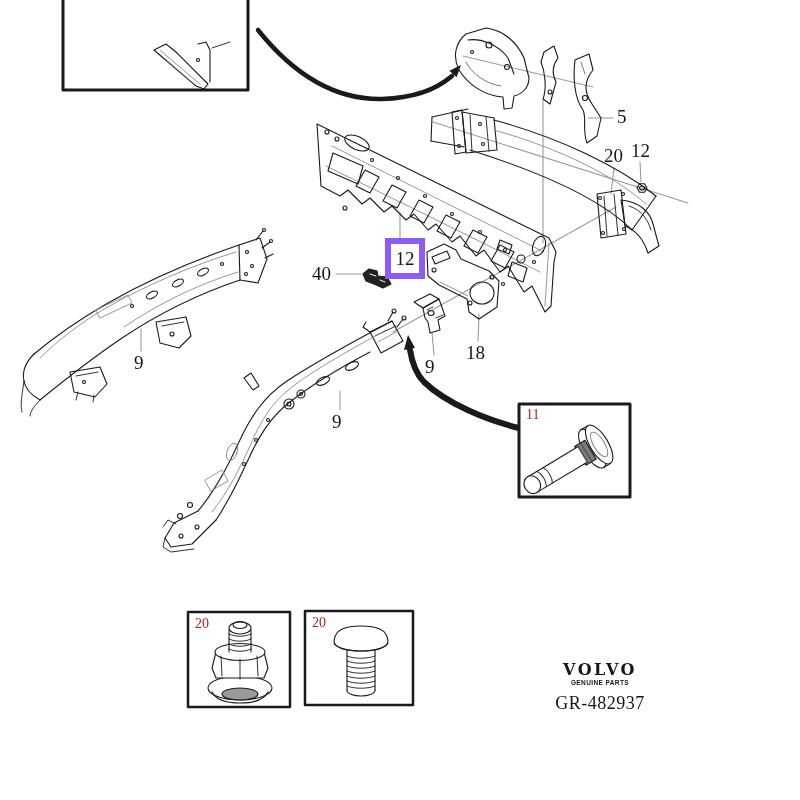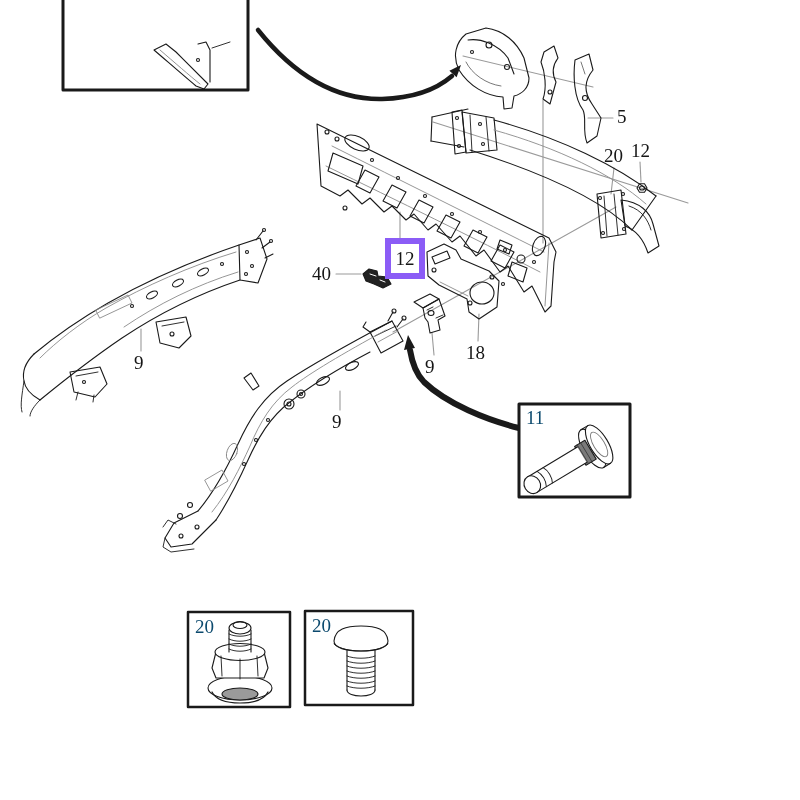--- a/index.html
+++ b/index.html
@@ -1,20 +1,20 @@
 <!DOCTYPE html>
 <html><head>
 <meta charset="utf-8">
 <style>
   html,body{margin:0;padding:0;background:#fff;}
   .stage{position:relative;width:800px;height:800px;background:#fff;overflow:hidden;
          font-family:"Liberation Serif", serif;}
   svg{position:absolute;left:0;top:0;}
   .callout{position:absolute;font-size:19px;color:#161616;line-height:1;cursor:default;}
-  .inset-label{position:absolute;font-size:19px;color:#0c4a6e;line-height:1;}
+  .inset-label{position:absolute;font-size:14px;color:#b91c1c;line-height:1;}
   .highlight-box{position:absolute;left:385px;top:238px;width:28px;height:29px;
       border:6px solid #8b5cf6;background:#fff;display:flex;align-items:center;
       justify-content:center;font-size:19px;color:#161616;}
   .branding{position:absolute;left:546px;top:662px;width:108px;text-align:center;color:#161616;}
   .brand{font-family:"DejaVu Serif", serif;font-weight:bold;font-size:16px;
       letter-spacing:2.5px;line-height:1;}
   .tagline{font-family:"Liberation Sans", sans-serif;font-weight:bold;font-size:6.5px;
       letter-spacing:0.4px;line-height:1;margin-top:2px;}
   .reference{font-family:"Liberation Serif", serif;font-size:18px;letter-spacing:0.5px;
       margin-top:7px;line-height:1;}
@@ -277,14 +277,19 @@
 <div class="callout" style="left:332px;top:412px">9</div>
 
 <div class="highlight-box">
   <span>12</span>
 </div>
 
 <div class="inset-label" style="left:526px;top:408px">11</div>
 <div class="inset-label" style="left:195px;top:617px">20</div>
 <div class="inset-label" style="left:312px;top:616px">20</div>
 
-
+<div class="branding">
+  <div class="brand">VOLVO</div>
+  <div class="tagline">GENUINE PARTS</div>
+  <div class="reference">GR-482937</div>
 </div>
 
+</div>
+
 </body></html>

